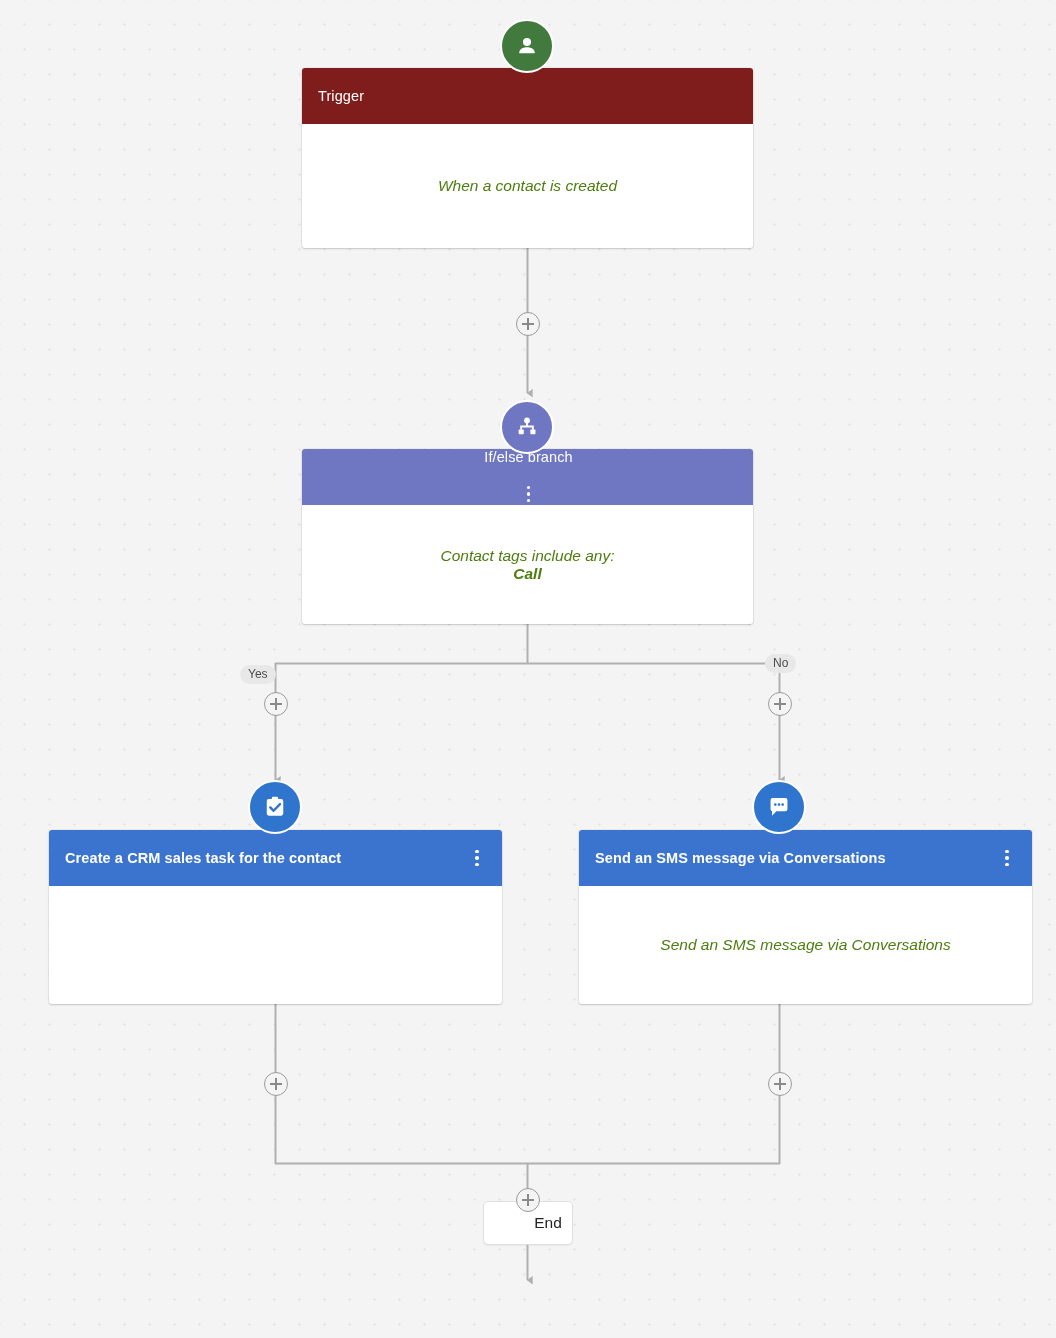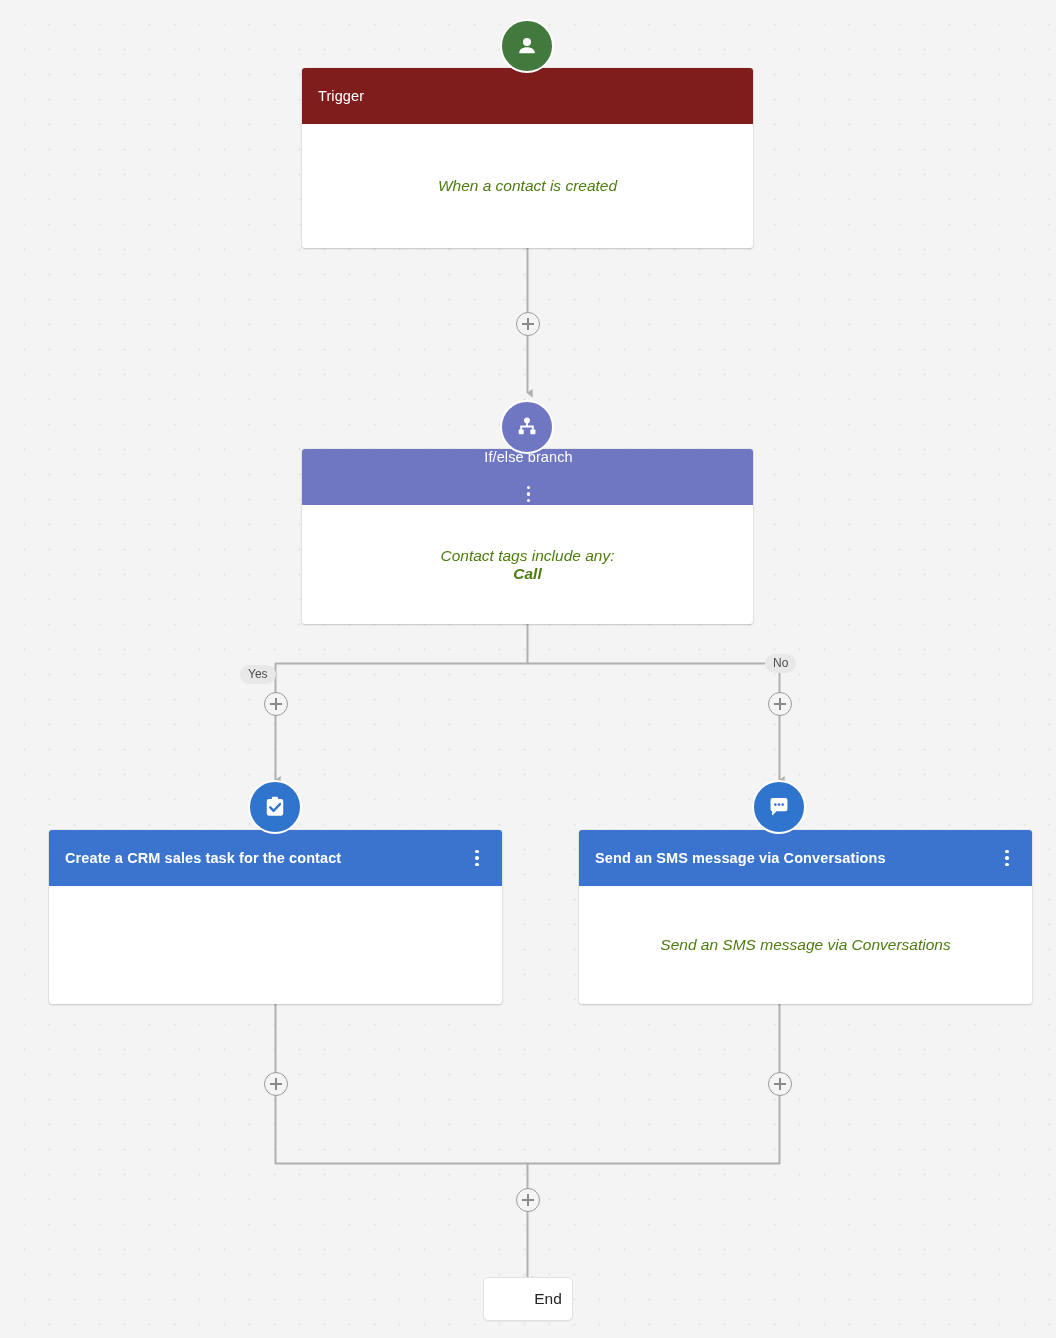--- a/index.html
+++ b/index.html
@@ -277,17 +277,17 @@
           <i></i>
       </span>
     </div>
     <div class="node-body" style="height:118px;">Send an SMS message via Conversations</div>
   </div>
 
   <div class="plus" style="left:264px; top:1072px;"></div>
   <div class="plus" style="left:768px; top:1072px;"></div>
   <div class="plus" style="left:516px; top:1188px;"></div>
 
-  <div class="end-node" style="left:483px; top:1277px;padding-left:40px;">
+  <div class="end-node" style="left:483px; top:1201px;padding-left:40px;">
     <span>End</span>
   </div>
 
 </div>
 
 </body></html>

